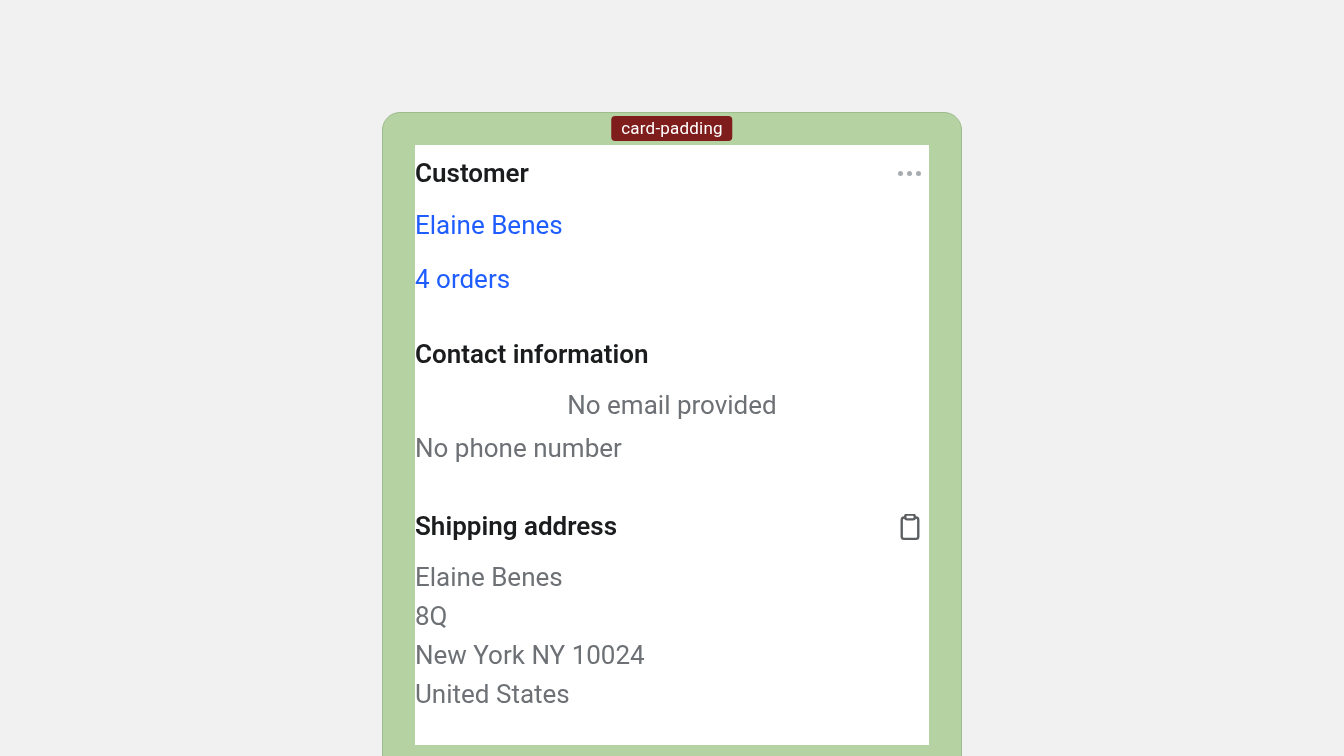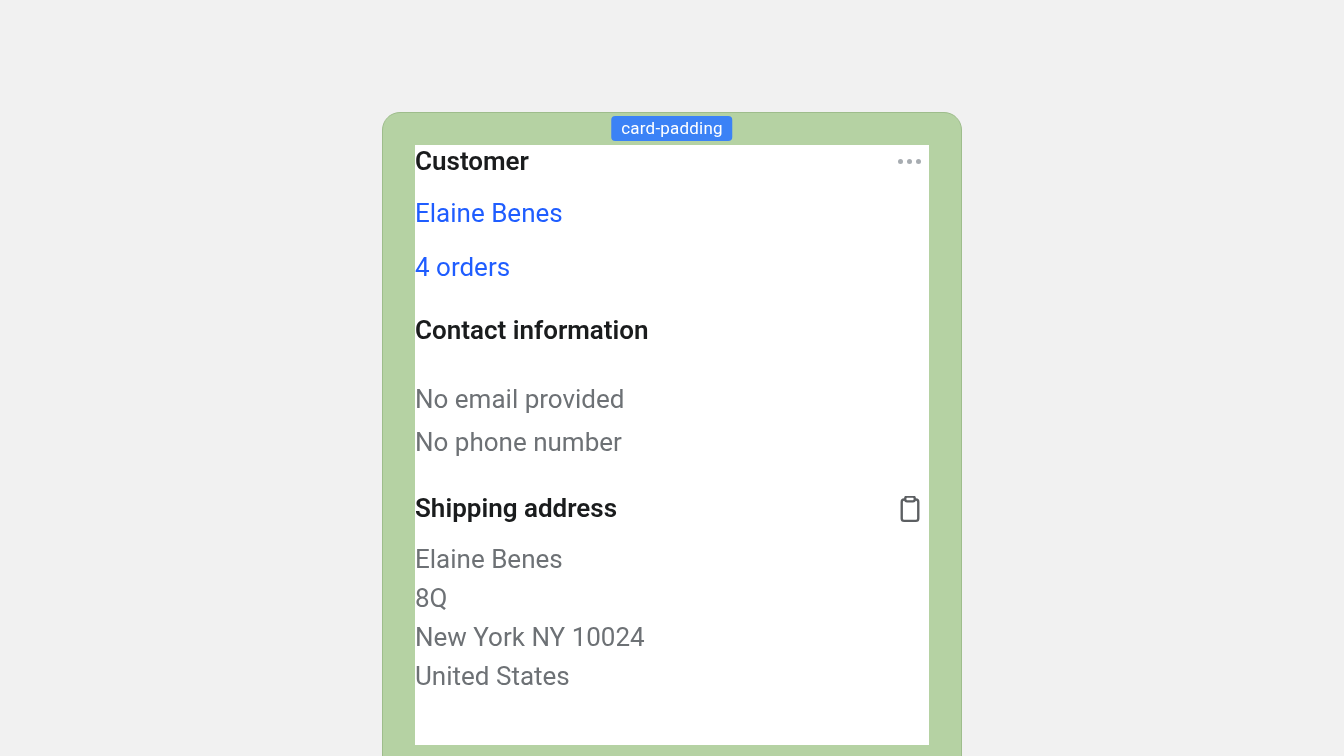--- a/index.html
+++ b/index.html
@@ -26,35 +26,35 @@
       border: 1px solid #9ebd8c;
       border-radius: 18px;
       padding: 32px;
       width: 580px;
     }
     .badge {
       position: absolute;
       top: 3px;
       left: 50%;
       transform: translateX(-50%);
-      background: #3b82f6;
+      background: #7f1d1d;
       color: #fff;
       font-size: 17px;
       font-weight: 400;
       padding: 2px 10px 3px;
       border-radius: 4px;
       letter-spacing: 0.2px;
     }
     .card {
       background: #ffffff;
       width: 100%;
       min-height:600px;
     }
     .section {
-      padding: 0 0 0 0;
+      padding: 12px 0 0 0;
     }
     .header-row {
       display: flex;
       align-items: center;
       justify-content: space-between;
       padding: 0 4px 0 0;
     }
     h3.section-title {
       font-size: 26px;
       font-weight: 650;
@@ -103,21 +103,21 @@
       display:inline-flex;
       align-items:center;
       justify-content:center;
       cursor:pointer;
       color:#5c5f62;
     }
     .stack{ display:flex; flex-direction:column; }
     .gap-name{ margin-top:18px; }
     .gap-orders{ margin-top:20px; }
     .gap-section{ margin-top:30px; }
-    .gap-line{ margin-top:32px; }
+    .gap-line{ margin-top:14px;text-align:center; }
     .gap-line2{ margin-top:4px; }
     .gap-line3{ margin-top:14px; }
   </style>
 </head>
 <body>
 
 <div class="padding-wrap">
   <div class="badge">card-padding</div>
 
   <div class="card">

